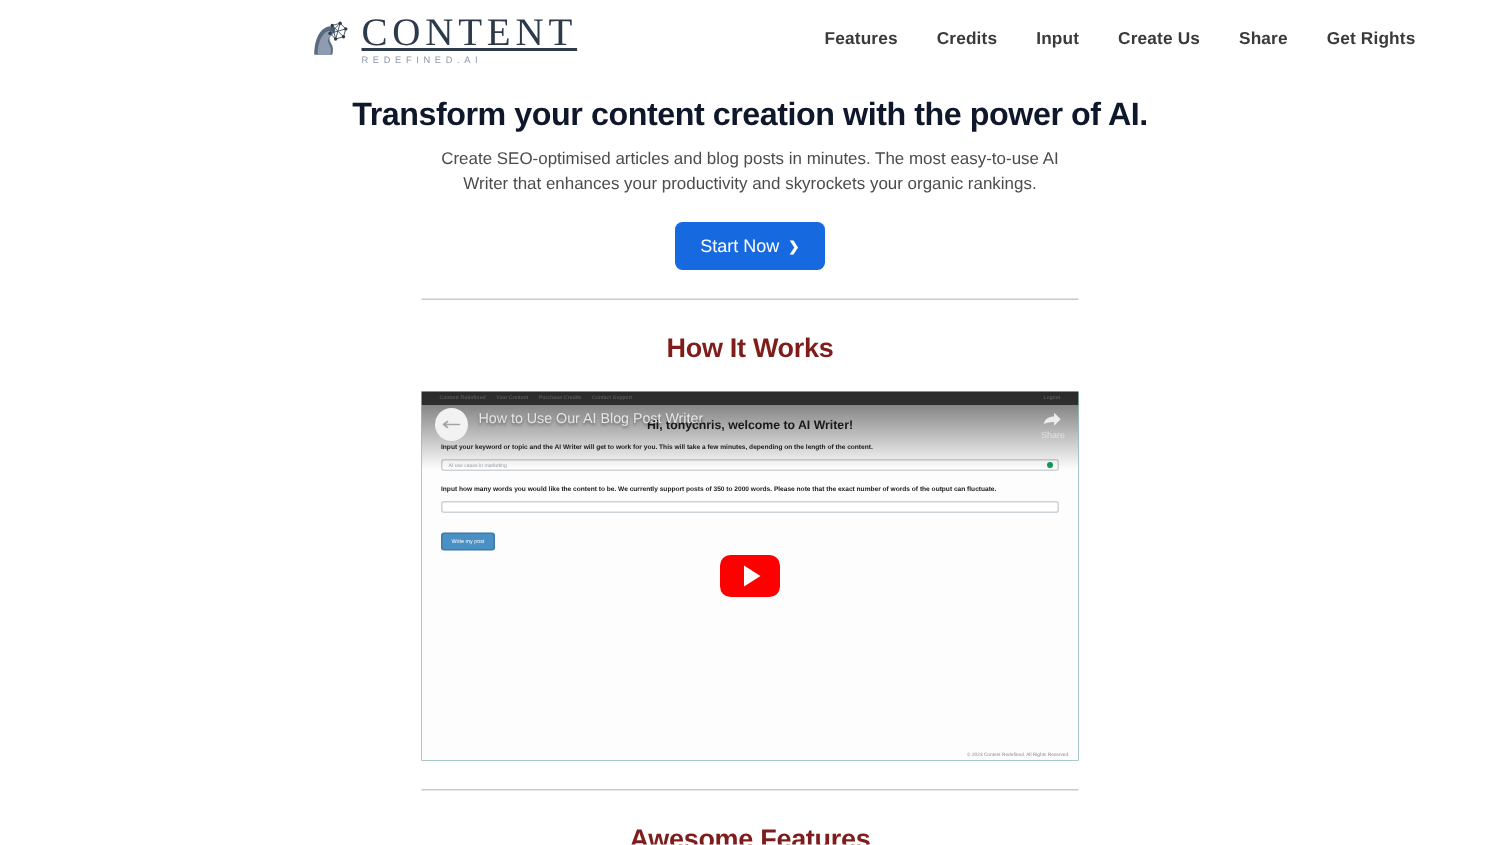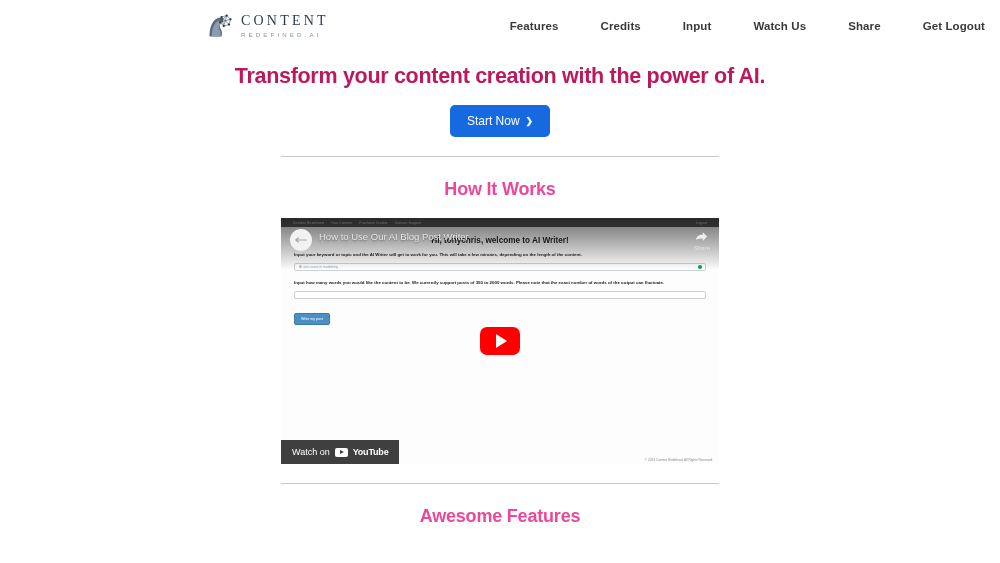--- a/index.html
+++ b/index.html
@@ -19,40 +19,40 @@
     padding: 0 0 0 0;
   }
   .logo-wrap {
     display: flex; align-items: center;
     margin-left: 205px;
     gap: 6px;
   }
   .logo-mark { width: 30px; height: 30px; display:block; }
   .logo-text { display: flex; flex-direction: column; justify-content: center; }
   .logo-title {
-    font-size: 14px; letter-spacing: 3.2px; color: #2d3a4a;
-    font-family: "Liberation Serif", serif; line-height: 1.05;
+    font-size: 26px; letter-spacing: 3.2px; color: #2d3a4a;
+    font-family: "Liberation Serif", serif; line-height: 1.05; text-decoration: underline;
   }
   .logo-sub {
     font-size: 6.2px; letter-spacing: 3.1px; color: #8b98a8;
     margin-top: 2px; font-family: "Liberation Sans", sans-serif;
   }
   .nav {
     display: flex; align-items: center; gap: 26px;
     margin-left: 165px;
   }
   .nav a {
     font-size: 11.5px; font-weight: bold; color: #3a3a3a;
-    text-decoration: none; letter-spacing: 0.1px; white-space: nowrap; margin-left: 16px;
+    text-decoration: none; letter-spacing: 0.1px; white-space: nowrap;
   }
 
   
   .hero { text-align: center; margin-top: 12px; }
   .hero h1 {
-    font-size: 21.5px; font-weight: bold; color: #be185d;
+    font-size: 21.5px; font-weight: bold; color: #0f172a;
     letter-spacing: -0.3px;
   }
   .hero p {
     font-size: 11.3px; color: #4c4c4c; line-height: 1.5;
     width: 420px; margin: 9px auto 0; 
   }
   .cta {
     margin: 16px auto 0;
     display: inline-flex; align-items: center; gap: 6px;
     background: #1769e0; color: #fff;
@@ -62,21 +62,21 @@
   }
   .cta .chev { font-size: 9px; font-weight: bold; }
 
   .divider {
     width: 438px; height: 1px; background: #c9c9c9;
     margin: 19px auto 0;
   }
 
   .sec-title {
     text-align: center; font-size: 18px; font-weight: bold;
-    color: #ec4899; margin-top: 22px; letter-spacing: -0.2px;
+    color: #7f1d1d; margin-top: 22px; letter-spacing: -0.2px;
   }
 
   
   .video {
     position: relative; width: 438px; height: 246px;
     margin: 18px auto 0; overflow: hidden;
     background: #0f766e;
   }
   .v-screenshot {
     position: absolute; inset: 0; background: #fdfdfd;
@@ -203,28 +203,29 @@
       <span class="logo-text">
         <span class="logo-title">CONTENT</span>
         <span class="logo-sub">REDEFINED.AI</span>
       </span>
     </div>
 
     <nav class="nav">
       <a href="#">Features</a>
       <a href="#">Credits</a>
       <a href="#">Input</a>
-      <a href="#">Watch Us</a>
+      <a href="#">Create Us</a>
       <a href="#">Share</a>
-      <a href="#">Get Logout</a>
+      <a href="#">Get Rights</a>
     </nav>
   </div>
 
   <section class="hero">
     <h1>Transform your content creation with the power of AI.</h1>
+    <p>Create SEO-optimised articles and blog posts in minutes. The most easy-to-use AI Writer that enhances your productivity and skyrockets your organic rankings.</p>
     <button class="cta">
       <span>Start Now</span>
       <span class="chev">❯</span>
     </button>
   </section>
 
   <div class="divider"></div>
 
   <section>
     <h2 class="sec-title">How It Works</h2>
@@ -271,27 +272,20 @@
               <path d="M3 17c1-6 6-8 11-8V5l7 7-7 7v-4c-5 0-8 1-11 2z" fill="#ededed"></path>
             </svg>
           <span class="lbl">Share</span>
         </span>
       </div>
 
       <div class="play">
         <span class="tri"></span>
       </div>
 
-      <div class="watch">
-        <span>Watch on</span>
-        <span class="yt-badge">
-            <span class="t"></span>
-          </span>
-        <span class="yt-word">YouTube</span>
-      </div>
     </div>
   </section>
 
   <div class="divider" style="margin-top:19px;"></div>
 
   <section>
     <h2 class="sec-title">Awesome Features</h2>
 
   </section>
 

